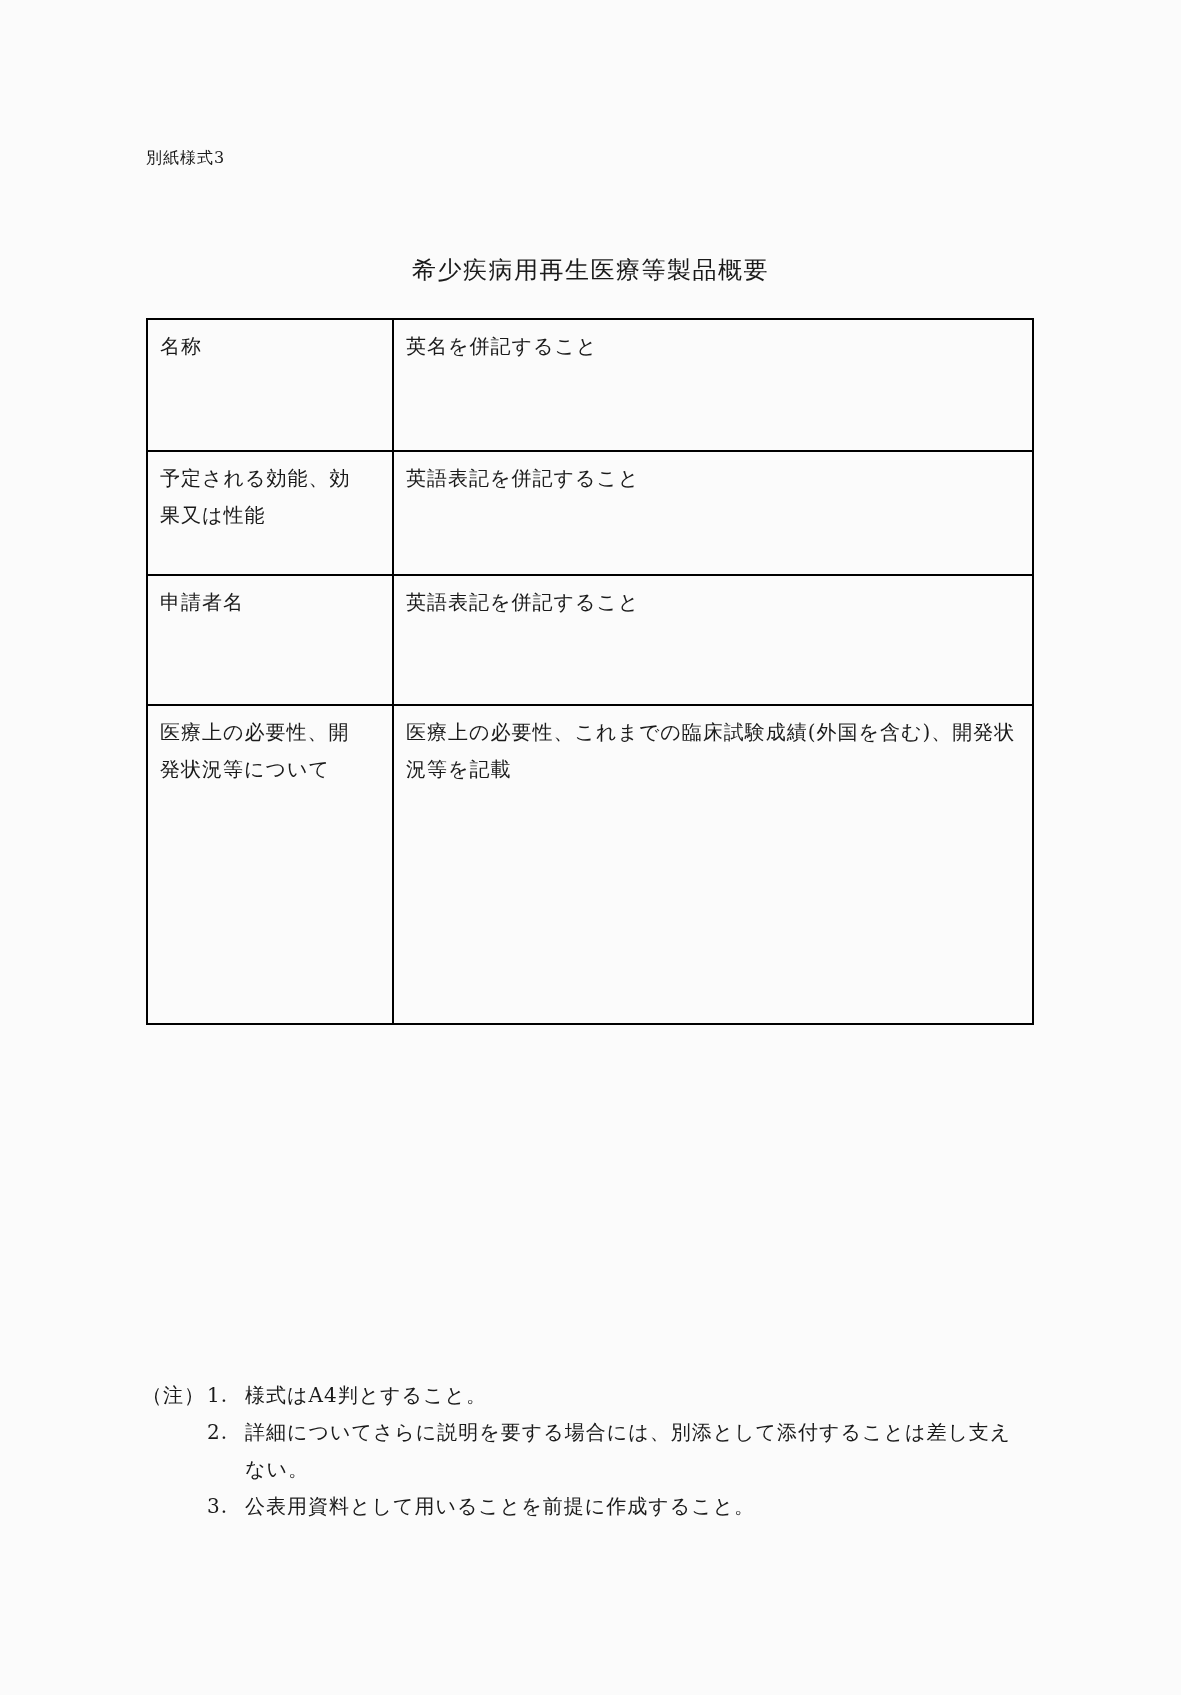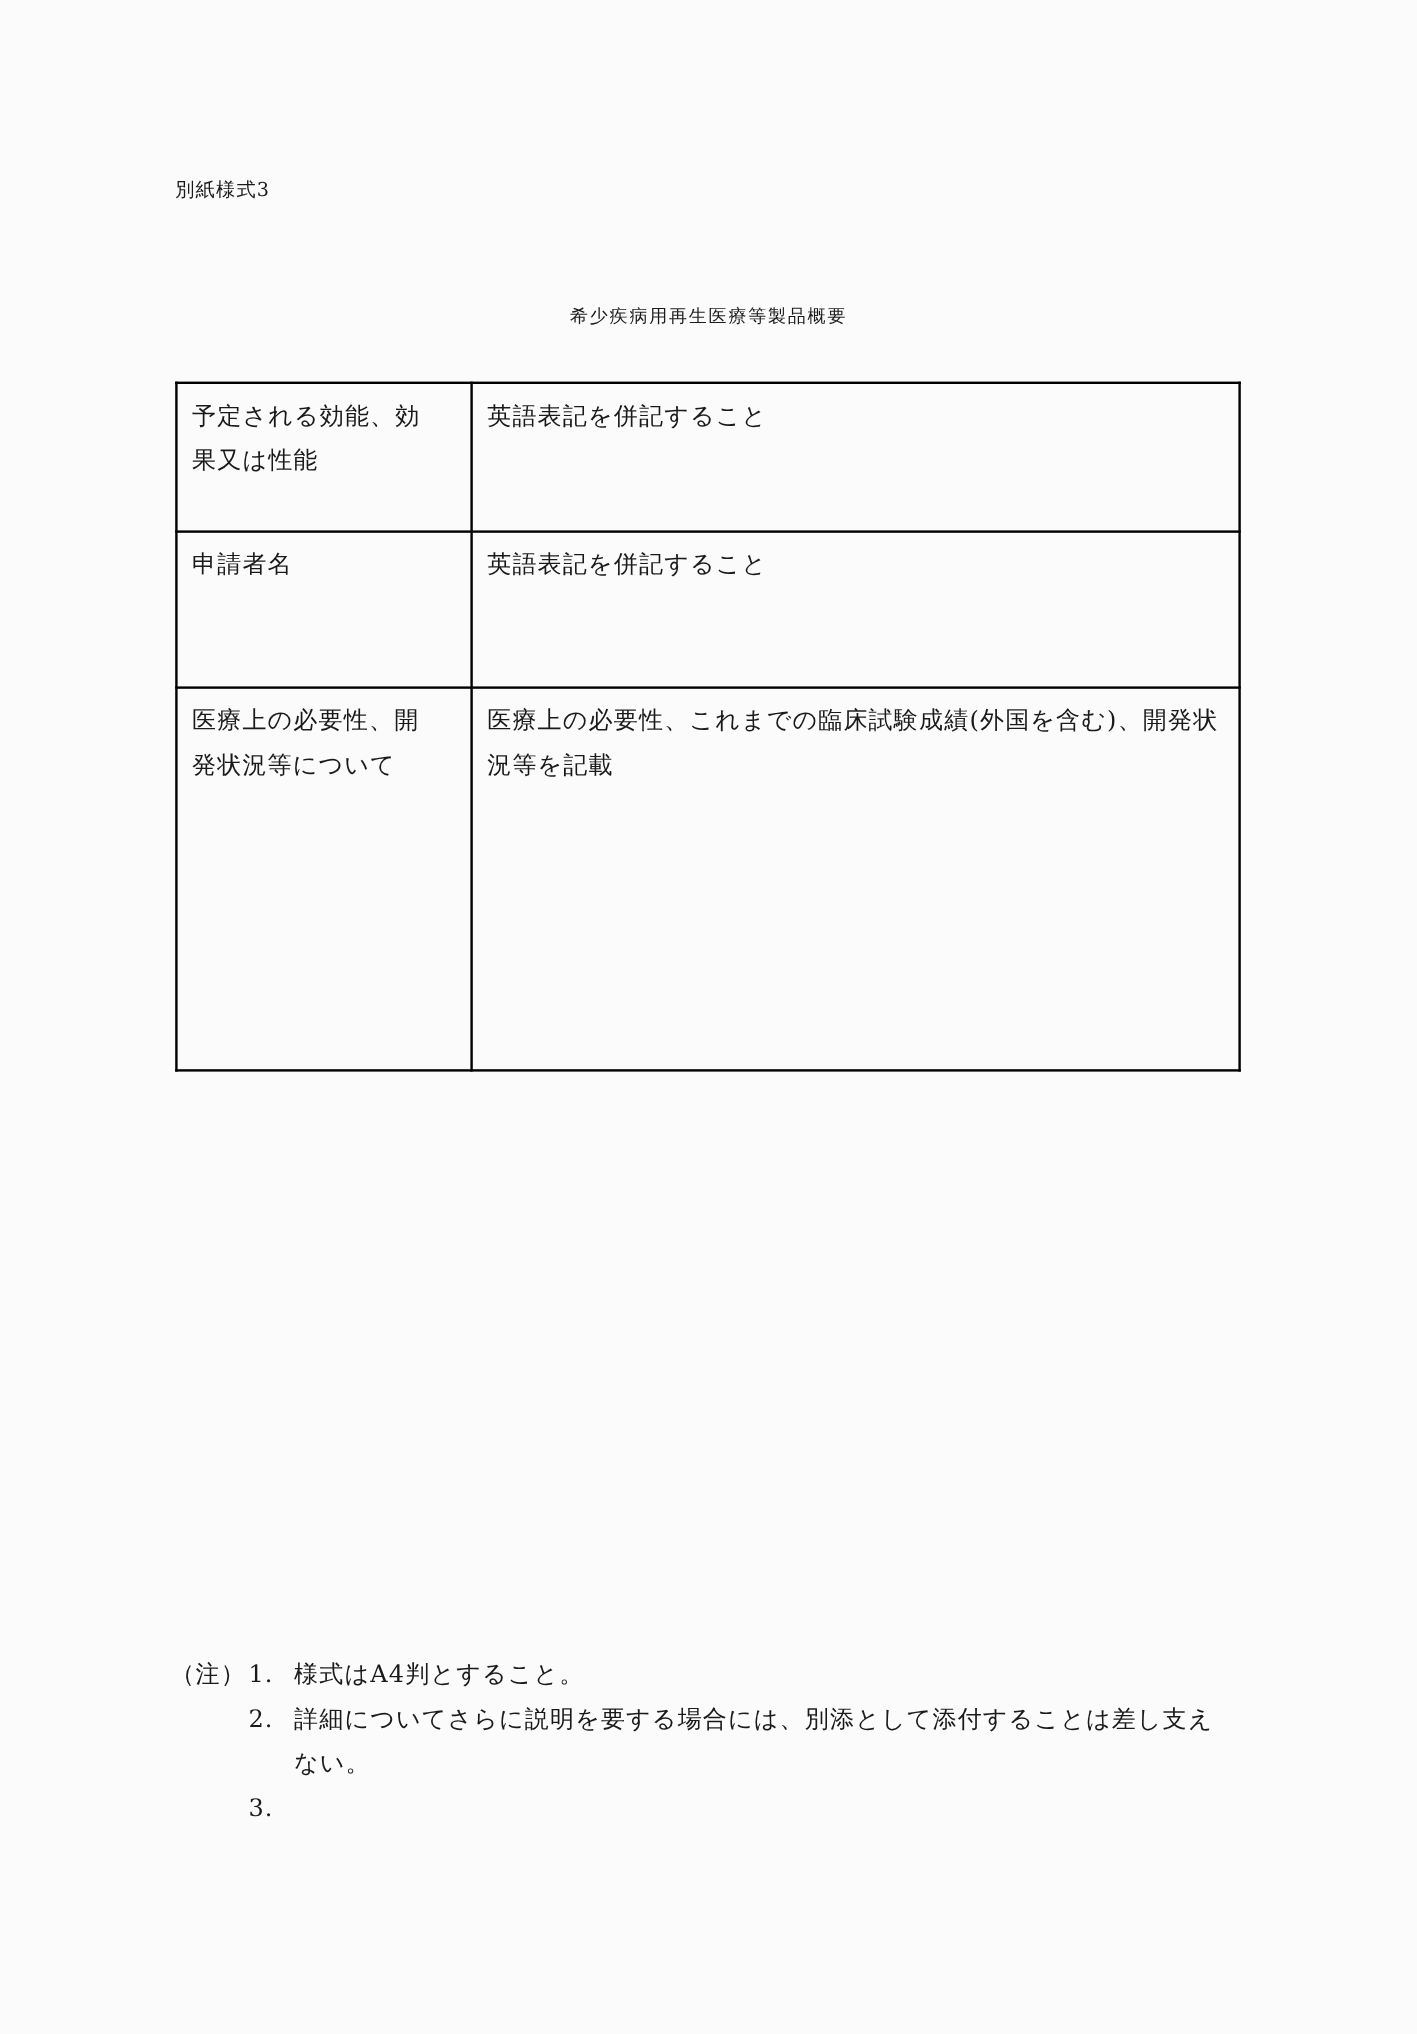--- a/index.html
+++ b/index.html
@@ -22,21 +22,21 @@
     top: 148px;
     font-size: 16px;
     letter-spacing: 1px;
   }
   .doc-title {
     position: absolute;
     left: 0;
     right: 0;
     top: 254px;
     text-align: center;
-    font-size: 15px;
+    font-size: 24px;
     font-weight: normal;
     letter-spacing: 1.5px;
     margin: 0;
   }
   table.summary {
     position: absolute;
     left: 146px;
     top: 318px;
     width: 888px;
     border-collapse: collapse;
@@ -78,20 +78,24 @@
 <body>
 
 <div class="page">
 
   <div class="form-number">別紙様式3</div>
 
   <h1 class="doc-title">希少疾病用再生医療等製品概要</h1>
 
   <table class="summary">
     <tbody>
+      <tr class="r1">
+        <td class="label-cell">名称</td>
+        <td class="value-cell">英名を併記すること</td>
+      </tr>
       <tr class="r2">
         <td class="label-cell">予定される効能、効
 果又は性能</td>
         <td class="value-cell">英語表記を併記すること</td>
       </tr>
       <tr class="r3">
         <td class="label-cell">申請者名</td>
         <td class="value-cell">英語表記を併記すること</td>
       </tr>
       <tr class="r5">
@@ -111,18 +115,19 @@
           <span class="note-num">1.</span>
           <span class="note-text">様式はA4判とすること。</span>
         </div>
         <div class="note-item">
           <span class="note-num">2.</span>
           <span class="note-text">詳細についてさらに説明を要する場合には、別添として添付することは差し支え
 ない。</span>
         </div>
         <div class="note-item">
           <span class="note-num">3.</span>
+          <span class="note-text">公表用資料として用いることを前提に作成すること。</span>
         </div>
       </div>
     </div>
   </div>
 
 </div>
 
 </body></html>

